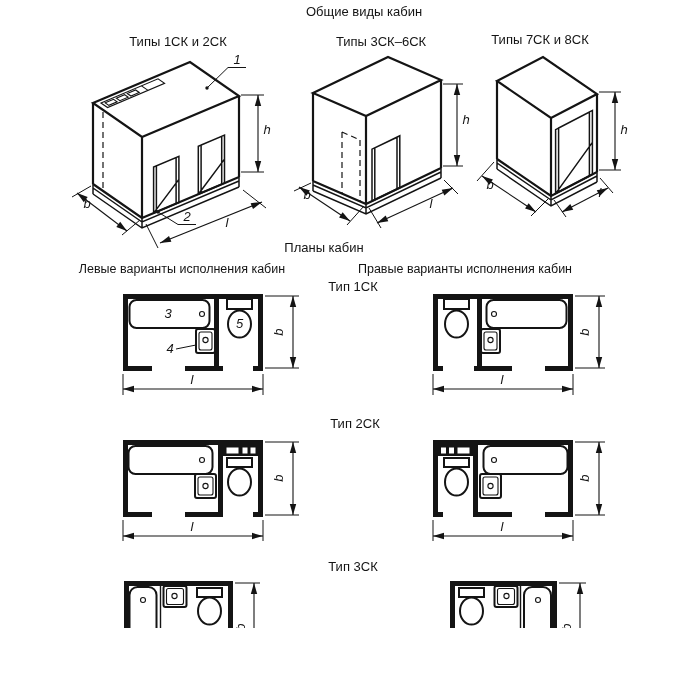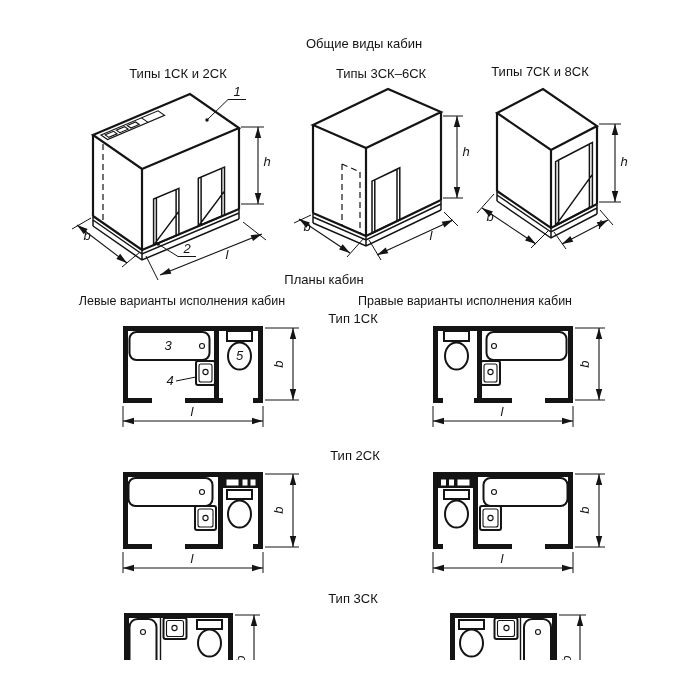--- a/index.html
+++ b/index.html
@@ -1,16 +1,16 @@
 <!DOCTYPE html>
 <html><head>
 <meta charset="utf-8">
 <style>
   html,body{margin:0;padding:0;background:#ffffff;}
-  .canvas{position:relative;width:700px;height:628px;background:#fff;overflow:hidden;margin-top:32px;}
+  .canvas{position:relative;width:700px;height:628px;background:#fff;overflow:hidden;}
   svg{display:block;}
   .lbl{font:13px "Liberation Sans", sans-serif;fill:#141414;}
   .hdr{font:12.5px "Liberation Sans", sans-serif;fill:#141414;}
   .dim{font:italic 13px "Liberation Sans", sans-serif;fill:#141414;}
   .co{font:italic 13px "Liberation Sans", sans-serif;fill:#141414;}
   .edge{stroke:#141414;stroke-width:2.2;fill:none;}
   .plinth{stroke:#141414;stroke-width:1.5;fill:none;}
   .door{stroke:#141414;stroke-width:1.5;fill:none;}
   .dash{stroke:#141414;stroke-width:1.2;fill:none;stroke-dasharray:6 4;}
   .grille{stroke:#141414;stroke-width:1.1;fill:none;}

